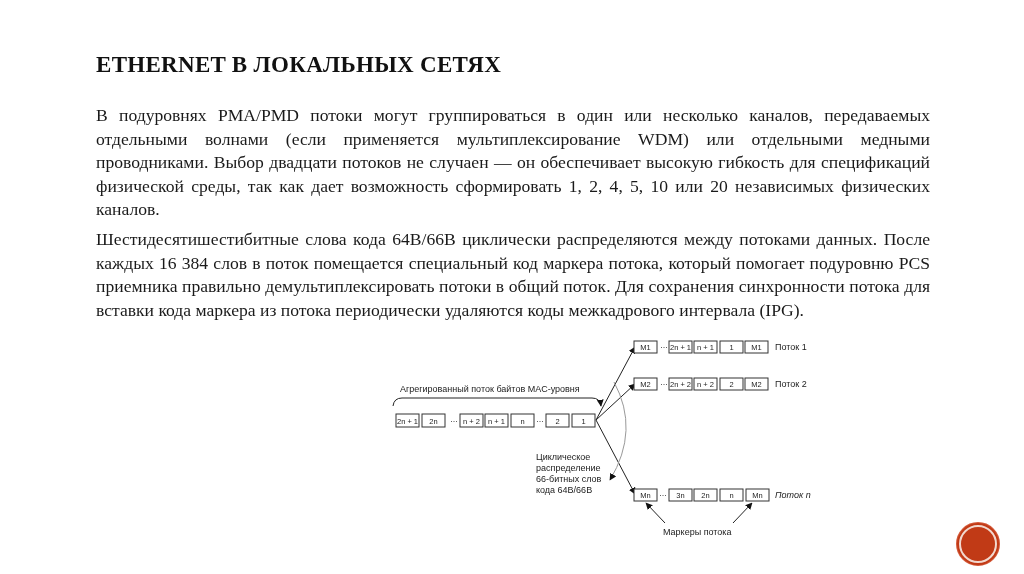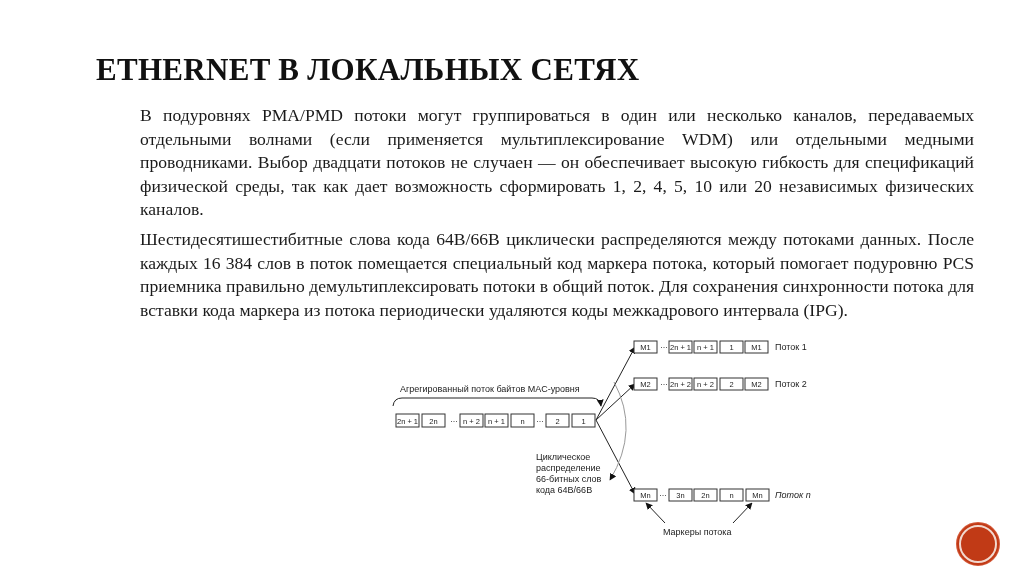--- a/index.html
+++ b/index.html
@@ -2,26 +2,26 @@
 <html><head>
 <meta charset="utf-8">
 <style>
   * { box-sizing: border-box; margin: 0; padding: 0; }
   html, body { width: 1024px; height: 574px; background: #ffffff; overflow: hidden; }
   body { position: relative; font-family: "Liberation Serif", serif; color: #111; }
 
   .slide-title {
     position: absolute; left: 96px; top: 52px;
     font-family: "Liberation Serif", serif; font-weight: bold;
-    font-size: 31px; letter-spacing: 0.3px; color: #111;
+    font-size: 23px; letter-spacing: 0.3px; color: #111;
   }
   .body-text {
     position: absolute; left: 96px; top: 104px; width: 834px;
     font-family: "Liberation Serif", serif; font-size: 17.6px;
-    line-height: 23.6px; color: #1a1a1a; text-align: justify; margin-left: 44px;
+    line-height: 23.6px; color: #1a1a1a; text-align: justify;
   }
   .body-text p { margin-bottom: 6px; }
 
   .diagram { position: absolute; left: 0; top: 0; width: 1024px; height: 574px; pointer-events: none; }
   .diagram text { font-family: "Liberation Sans", sans-serif; fill: #222; }
   .diagram .box { fill: #fff; stroke: #333; stroke-width: 1; }
   .diagram .box-text { font-size: 7.5px; text-anchor: middle; }
   .diagram .label { font-size: 9px; }
   .diagram .line { stroke: #222; stroke-width: 1; fill: none; }
   .diagram .arc { stroke: #999; stroke-width: 1; fill: none; }

